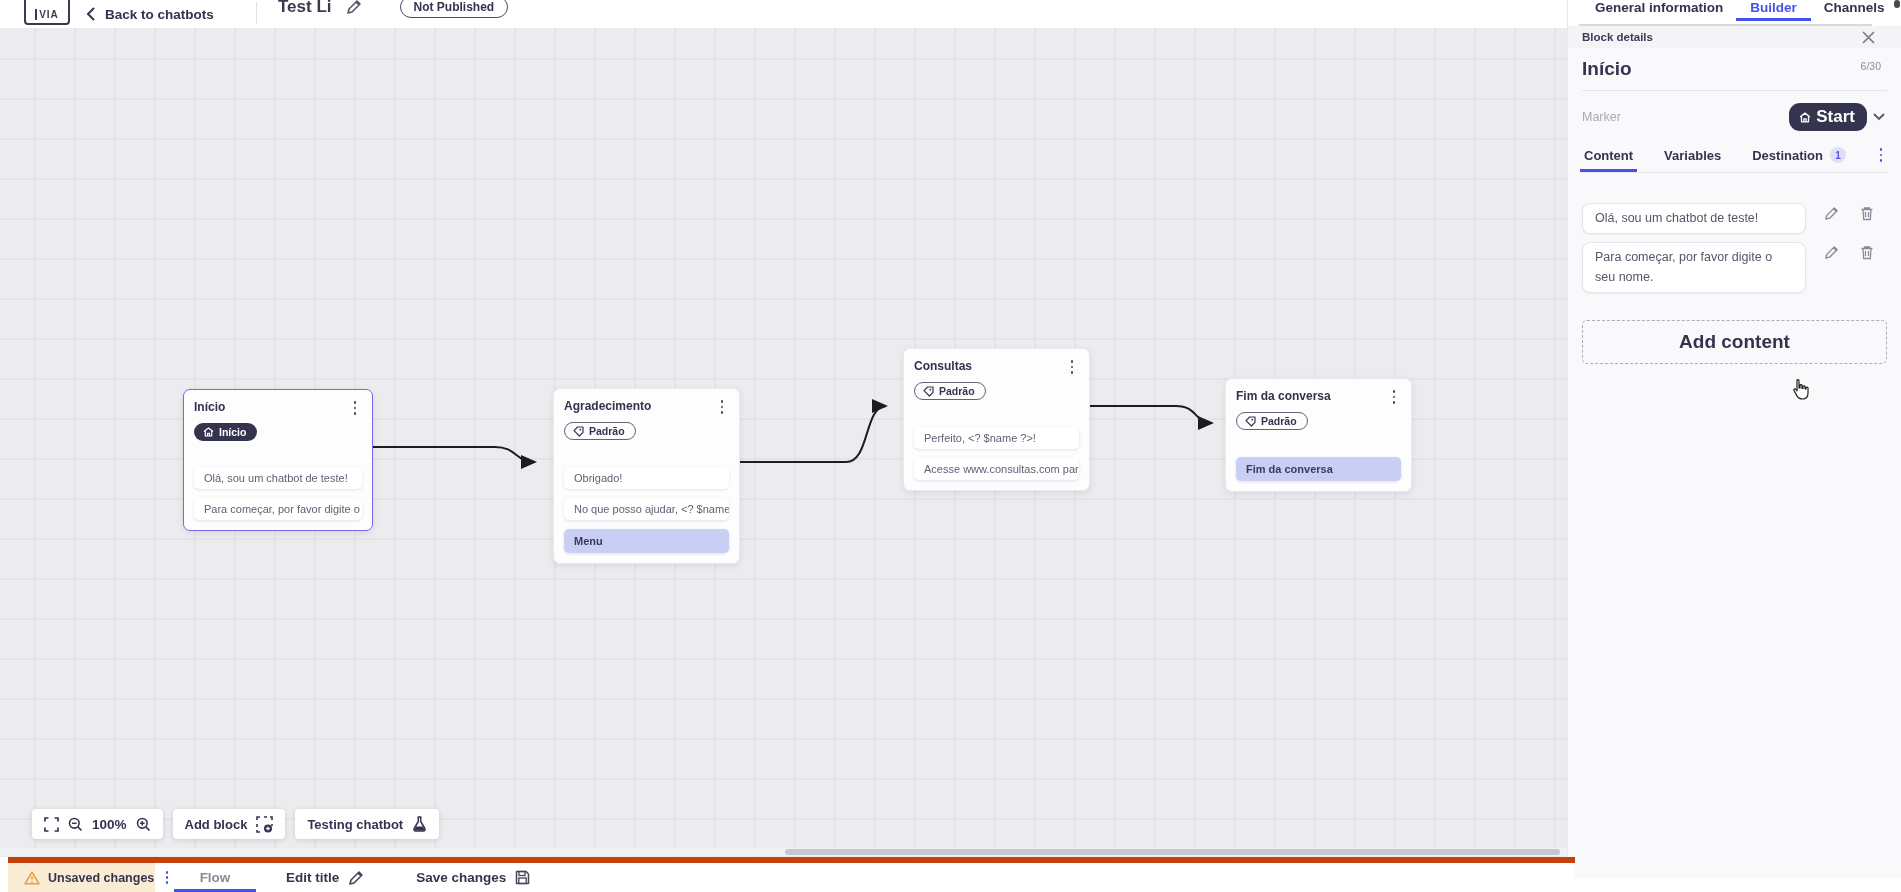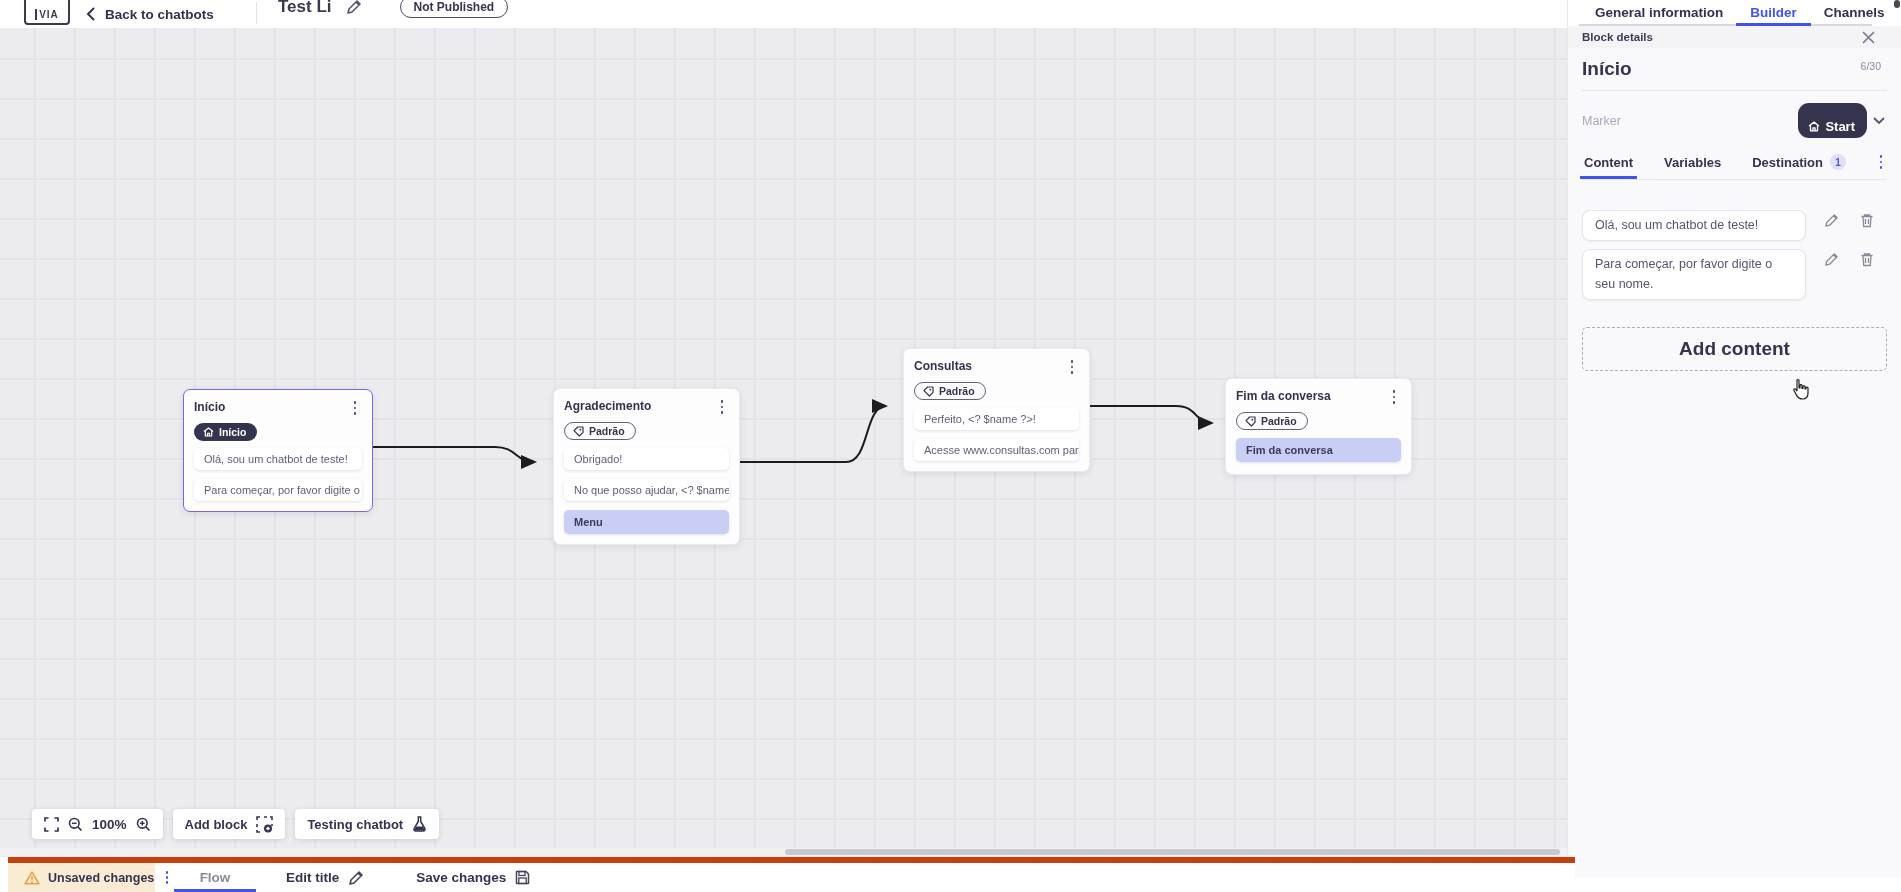--- a/index.html
+++ b/index.html
@@ -27,37 +27,37 @@
   .node{ position:absolute; background:#FDFDFE; border:1px solid #E9E9EF; border-radius:7px; box-shadow:0 2px 6px rgba(40,40,70,.10); padding:10px;}
   .node.selected{ border:1.5px solid #7568E6;}
   .node-head{ display:flex; justify-content:space-between; align-items:flex-start;}
   .node-title{ font-size:12px; font-weight:bold; color:#32324C;}
   .kebab{ width:14px; height:16px; display:flex; flex-direction:column; align-items:center; justify-content:center; gap:2.5px; cursor:pointer; background:none; border:none;}
   .kebab i{ width:2.8px; height:2.8px; border-radius:50%; background:#44445C; display:block;}
   .kebab.indigo i{ background:#4353E8;}
   .pill-row{ margin-top:7px;}
   .start-pill{ display:inline-flex; align-items:center; gap:5px; background:#34344E; color:#fff; border-radius:11px; padding:3px 11px 3px 9px; font-size:10.5px; font-weight:bold;}
   .tag-pill{ display:inline-flex; align-items:center; gap:5px; border:1.5px solid #62627A; border-radius:11px; padding:2px 10px 2px 8px; font-size:10.5px; font-weight:bold; color:#34344E; background:#FDFDFE;}
-  .node-cards{ margin-top:7px;}
+  .node-cards{ margin-top:26px;}
   .ncard{ background:#fff; border-radius:5px; box-shadow:0 1px 3px rgba(40,40,70,.13); padding:5px 10px; font-size:11px; color:#5F5F74; margin-bottom:9px; white-space:nowrap; overflow:hidden;}
   .ncard:last-child{ margin-bottom:0;}
   .ncard.lavender{ background:#C9CEF5; color:#3A3A5E; font-weight:bold; padding:6px 10px;}
 
   
   .canvas-controls{ position:absolute; left:32px; top:781px; display:flex; gap:10px; align-items:center;}
   .ctrl-card{ background:#fff; border-radius:4px; box-shadow:0 1px 5px rgba(40,40,70,.16); height:30px; display:flex; align-items:center; padding:0 12px; gap:9px; font-size:13px; font-weight:bold; color:#34344E; border:none; cursor:pointer;}
   .zoom-label{ font-size:13.5px; font-weight:bold; color:#34344E;}
   .icon-btn{ background:none; border:none; display:flex; align-items:center; cursor:pointer; padding:0;}
 
   .hscroll{ position:absolute; left:0; bottom:1px; width:1567px; height:8px; background:#F1F1F4;}
   .hscroll .thumb{ position:absolute; left:785px; top:1px; width:775px; height:6px; border-radius:3px; background:#C7C7CF;}
 
   
   .panel{ position:absolute; left:1567px; top:0; width:334px; height:878px; background:#F9F9FB; border-left:1px solid #E8E8EE;}
-  .panel-tabs{ position:relative; height:26px; background:#fff; display:flex; align-items:center; padding-left:27px; gap:27px;}
+  .panel-tabs{ position:relative; height:26px; background:#fff; display:flex; align-items:flex-start; padding-left:27px; gap:27px;}
   .ptab{ font-size:13.5px; font-weight:bold; color:#32324E; cursor:pointer; position:relative; padding-bottom:2px;}
   .ptab.active{ color:#4353E8;}
   .panel-tabs .baseline{ position:absolute; left:11px; right:29px; bottom:0; height:2px; background:#D8D8DE;}
   .ptab.active::after{ content:""; position:absolute; left:-14px; right:-14px; bottom:-4px; height:3px; background:#4353E8; z-index:2;}
   .panel-head{ height:22px; background:#F4F4F6; display:flex; align-items:center; justify-content:space-between; padding:0 26px 0 14px;}
   .panel-head .t{ font-size:11.5px; font-weight:bold; color:#3A3A55;}
   .panel-body{ padding:10px 14px 0 14px; position:relative;}
   .title-row{ display:flex; justify-content:space-between; align-items:flex-start; padding-right:6px;}
   .blk-name{ font-size:19px; font-weight:bold; color:#34344E;}
   .char-count{ font-size:10.5px; color:#8D8DA0; margin-top:2px;}
@@ -302,21 +302,21 @@
   <div class="panel-body">
     <div class="title-row">
       <span class="blk-name">Início</span>
       <span class="char-count">6/30</span>
     </div>
     <div class="p-divider"></div>
 
     <div class="marker-row">
       <span class="marker-lbl">Marker</span>
       <span class="marker-right">
-        <span class="start-pill" style="padding:16px 12px 4px 10px; font-size:13px;">
+        <span class="start-pill" style="padding:4px 12px 4px 10px; font-size:17px;">
           <span>
             <svg width="12" height="11" viewBox="0 0 11 10">
                 <path d="M1 4.5 L5.5 1 L10 4.5 M2.3 4 V9 H8.7 V4 M4.5 9 V6.3 H6.5 V9" fill="none" stroke="#fff" stroke-width="1.2" stroke-linejoin="round"></path>
               </svg>
           </span>
           <span>Start</span>
         </span>
         <span>
           <svg width="12" height="8" viewBox="0 0 12 8">
               <polyline points="1.5,1.5 6,6 10.5,1.5" fill="none" stroke="#55556A" stroke-width="1.8" stroke-linecap="round"></polyline>

